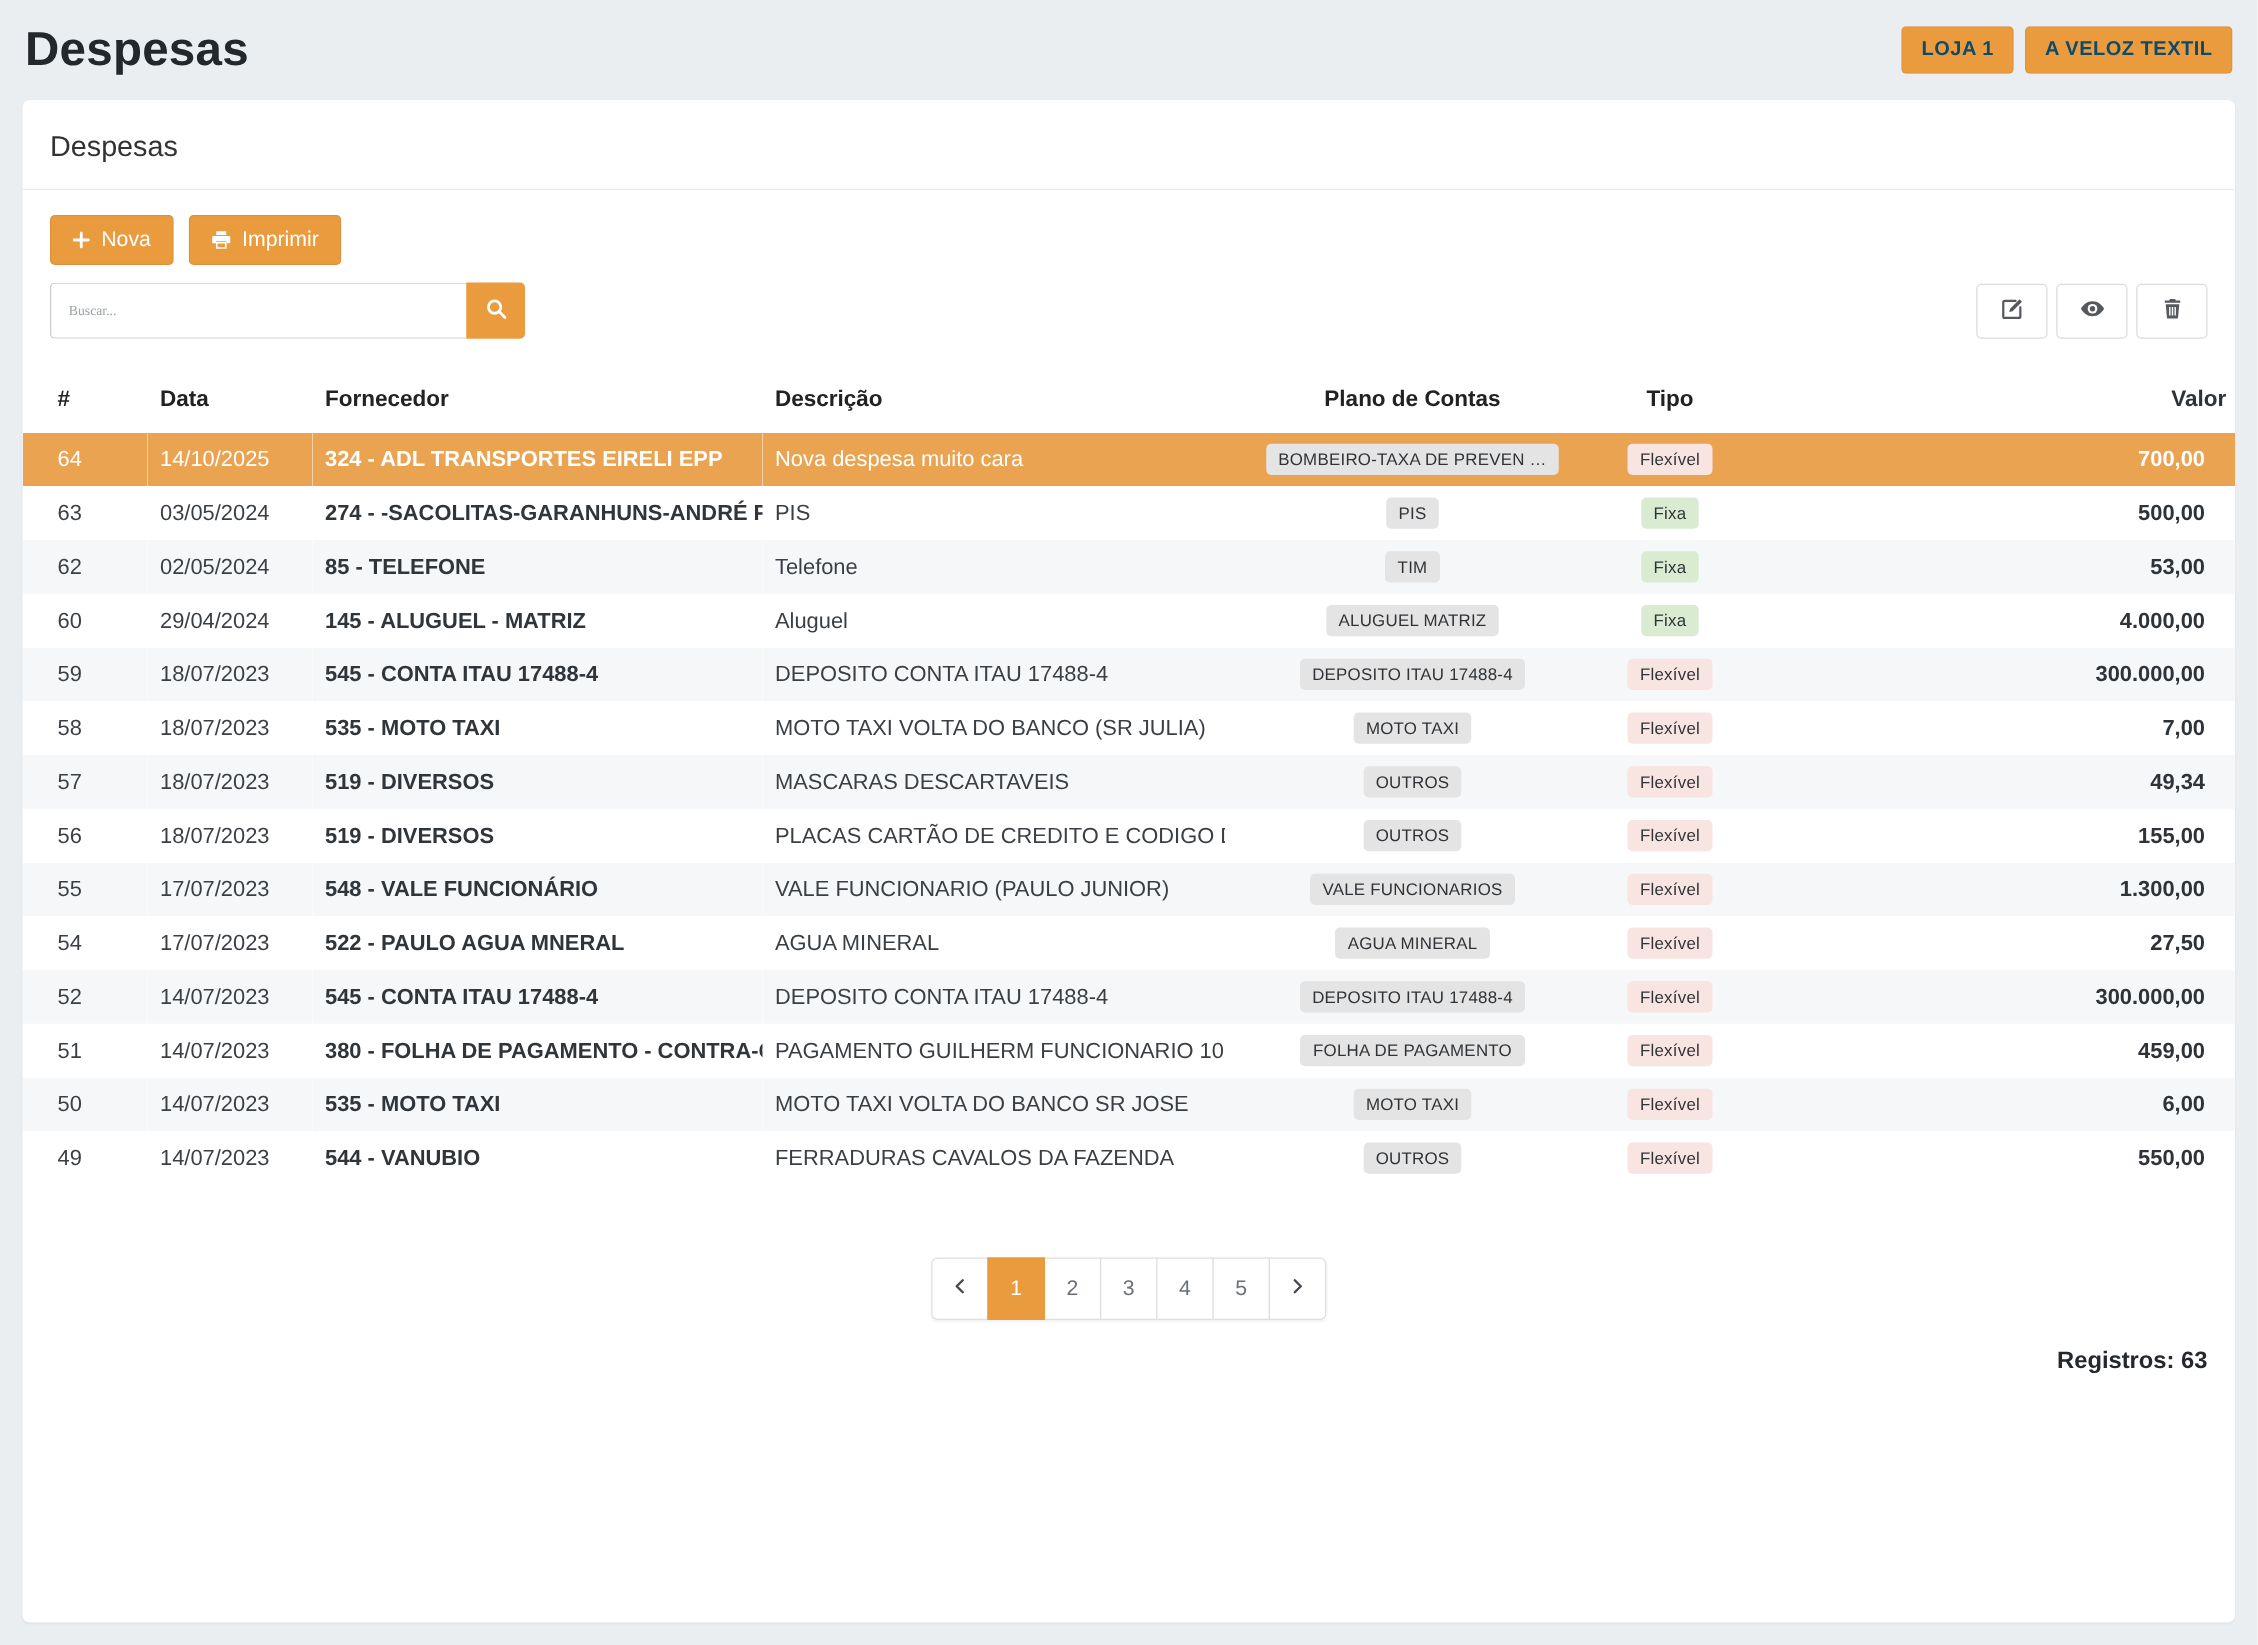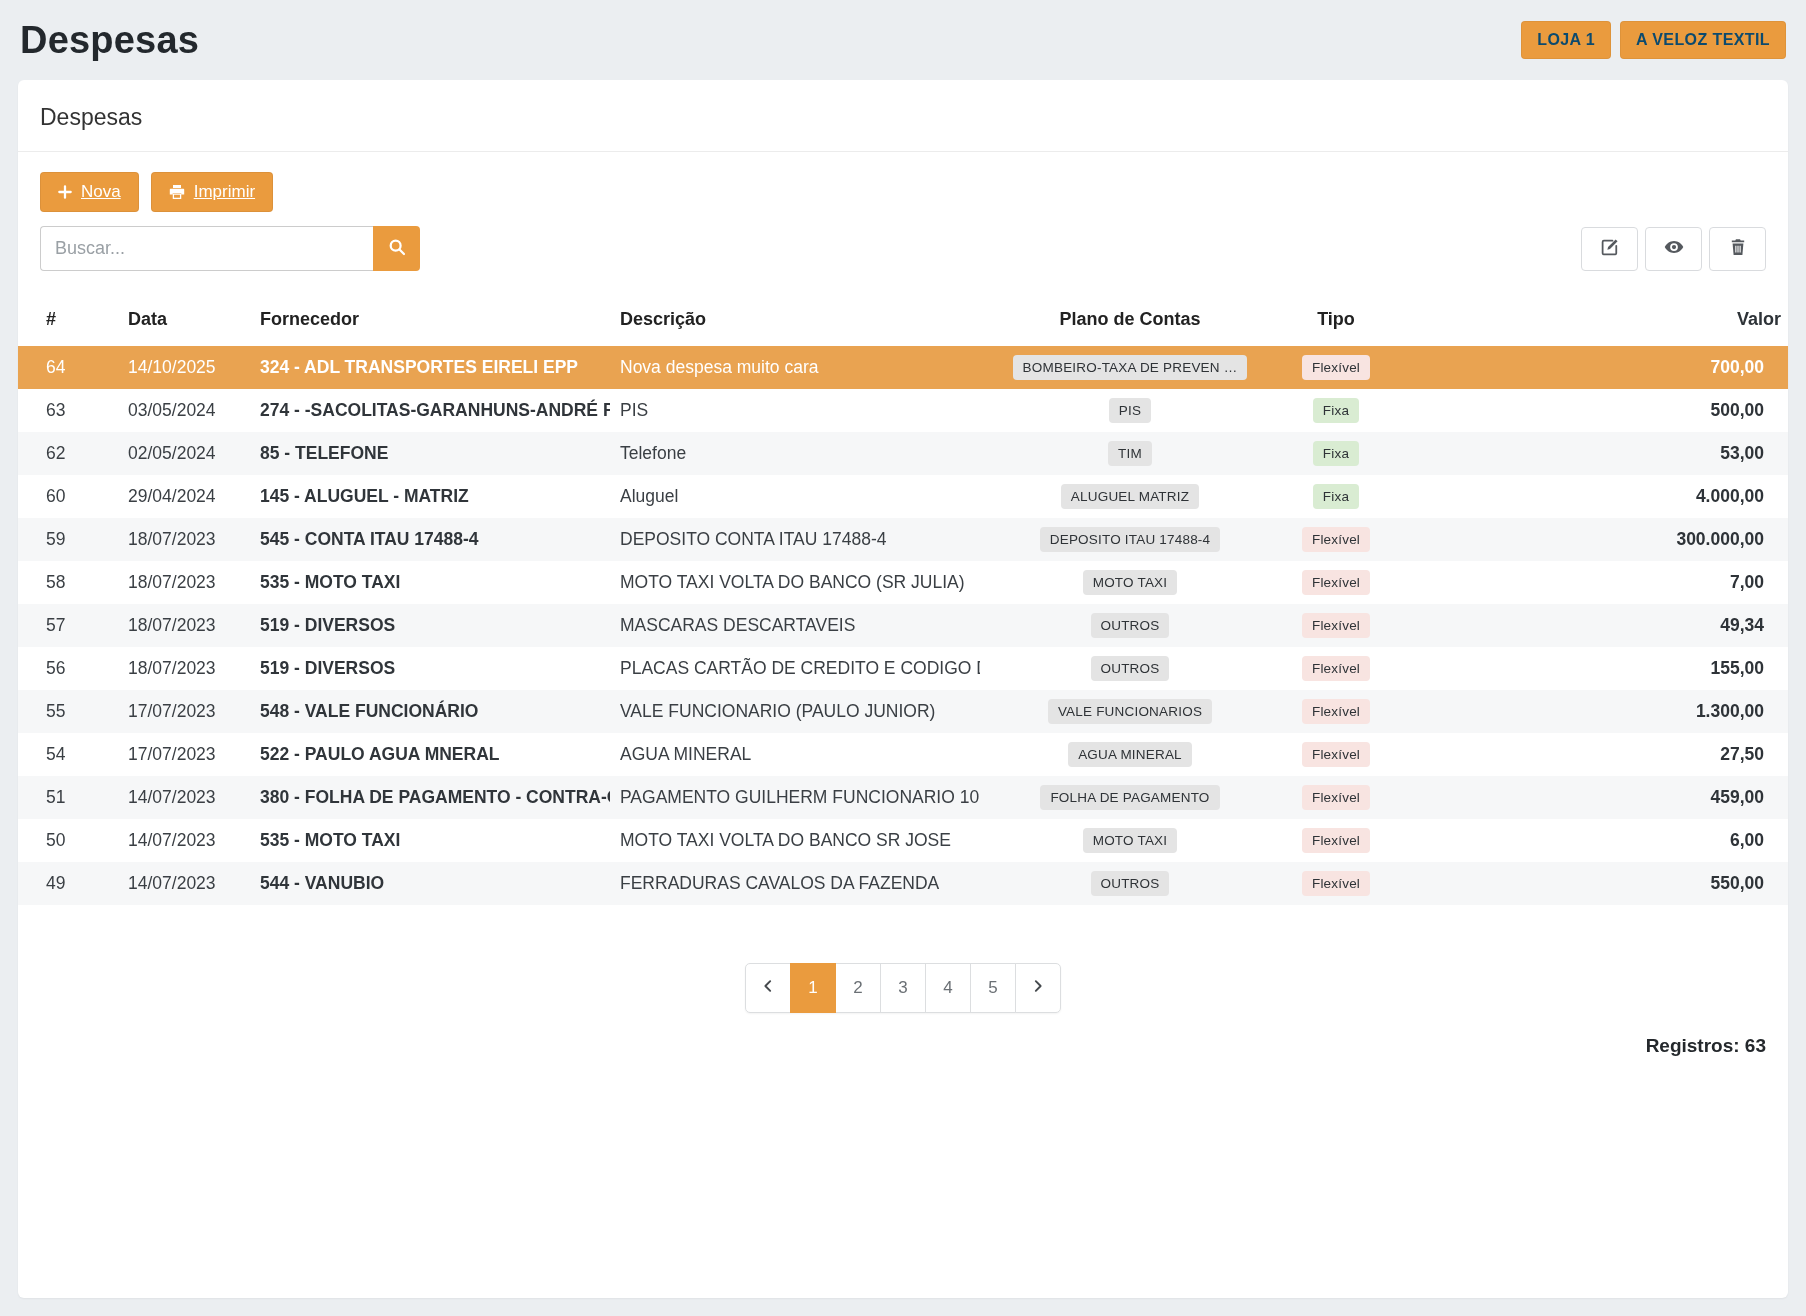--- a/index.html
+++ b/index.html
@@ -22,29 +22,29 @@
   .panel{margin:0 18px;background:#fff;border-radius:6px;height:1218px;
     box-shadow:0 1px 2px rgba(0,0,0,.05);display:flex;flex-direction:column;overflow:hidden}
   .panel-header{padding:24px 22px 20px;border-bottom:1px solid #ececec}
   .panel-title{font-size:23px;font-weight:500;color:#333}
   .panel-body{padding:20px 22px 24px;flex:1;display:flex;flex-direction:column}
   
   .toolbar{display:flex;gap:12px}
   .btn-orange{
     display:inline-flex;align-items:center;gap:9px;
     background:var(--accent,#ea9b3e);color:#fff;border:1px solid rgba(0,0,0,.06);
-    border-radius:4px;font-size:17px;padding:9px 17px;cursor:pointer;font-family:inherit;text-decoration:underline;
+    border-radius:4px;font-size:17px;padding:9px 17px;cursor:pointer;font-family:inherit;
   }
   .btn-orange .icon{display:inline-flex;align-items:center}
   
   .search-row{margin-top:14px;display:flex;align-items:center;justify-content:space-between}
   .search-group{display:flex}
   .search-input{
     width:333px;height:45px;border:1px solid #ccc;border-right:none;border-radius:4px 0 0 4px;
-    padding:0 14px;font-size:18px;color:#333;outline:none;font-family:Liberation Sans, sans-serif;
+    padding:0 14px;font-size:11px;color:#333;outline:none;font-family:Liberation Serif, serif;
   }
   .search-input::placeholder{color:#9aa0a5}
   .search-btn{width:47px;height:45px;background:var(--accent,#ea9b3e);border:none;border-radius:0 4px 4px 0;
     display:flex;align-items:center;justify-content:center;cursor:pointer}
   .action-group{display:flex;gap:7px}
   .icon-btn{width:57px;height:44px;background:#fff;border:1px solid #d9dbde;border-radius:4px;
     display:flex;align-items:center;justify-content:center;cursor:pointer}
   
   table{width:calc(100% + 44px);margin:26px -22px 0;border-collapse:collapse;table-layout:fixed}
   thead th{font-size:18px;font-weight:700;color:#222;text-align:left;padding:12px 10px 16px;white-space:nowrap}
@@ -267,20 +267,29 @@
           <tr>
             <td>54</td>
             <td>17/07/2023</td>
             <td class="c-sup">522 - PAULO AGUA MNERAL</td>
             <td class="c-desc">AGUA MINERAL</td>
             <td class="c-plan"><span class="badge badge-plan">AGUA MINERAL</span></td>
             <td class="c-tipo"><span class="badge badge-flexivel">Flexível</span></td>
             <td class="c-val">27,50</td>
           </tr>
           <tr>
+            <td>52</td>
+            <td>14/07/2023</td>
+            <td class="c-sup">545 - CONTA ITAU 17488-4</td>
+            <td class="c-desc">DEPOSITO CONTA ITAU 17488-4</td>
+            <td class="c-plan"><span class="badge badge-plan">DEPOSITO ITAU 17488-4</span></td>
+            <td class="c-tipo"><span class="badge badge-flexivel">Flexível</span></td>
+            <td class="c-val">300.000,00</td>
+          </tr>
+          <tr>
             <td>51</td>
             <td>14/07/2023</td>
             <td class="c-sup">380 - FOLHA DE PAGAMENTO - CONTRA-CH…</td>
             <td class="c-desc">PAGAMENTO GUILHERM FUNCIONARIO 10 DIAS</td>
             <td class="c-plan"><span class="badge badge-plan">FOLHA DE PAGAMENTO</span></td>
             <td class="c-tipo"><span class="badge badge-flexivel">Flexível</span></td>
             <td class="c-val">459,00</td>
           </tr>
           <tr>
             <td>50</td>

